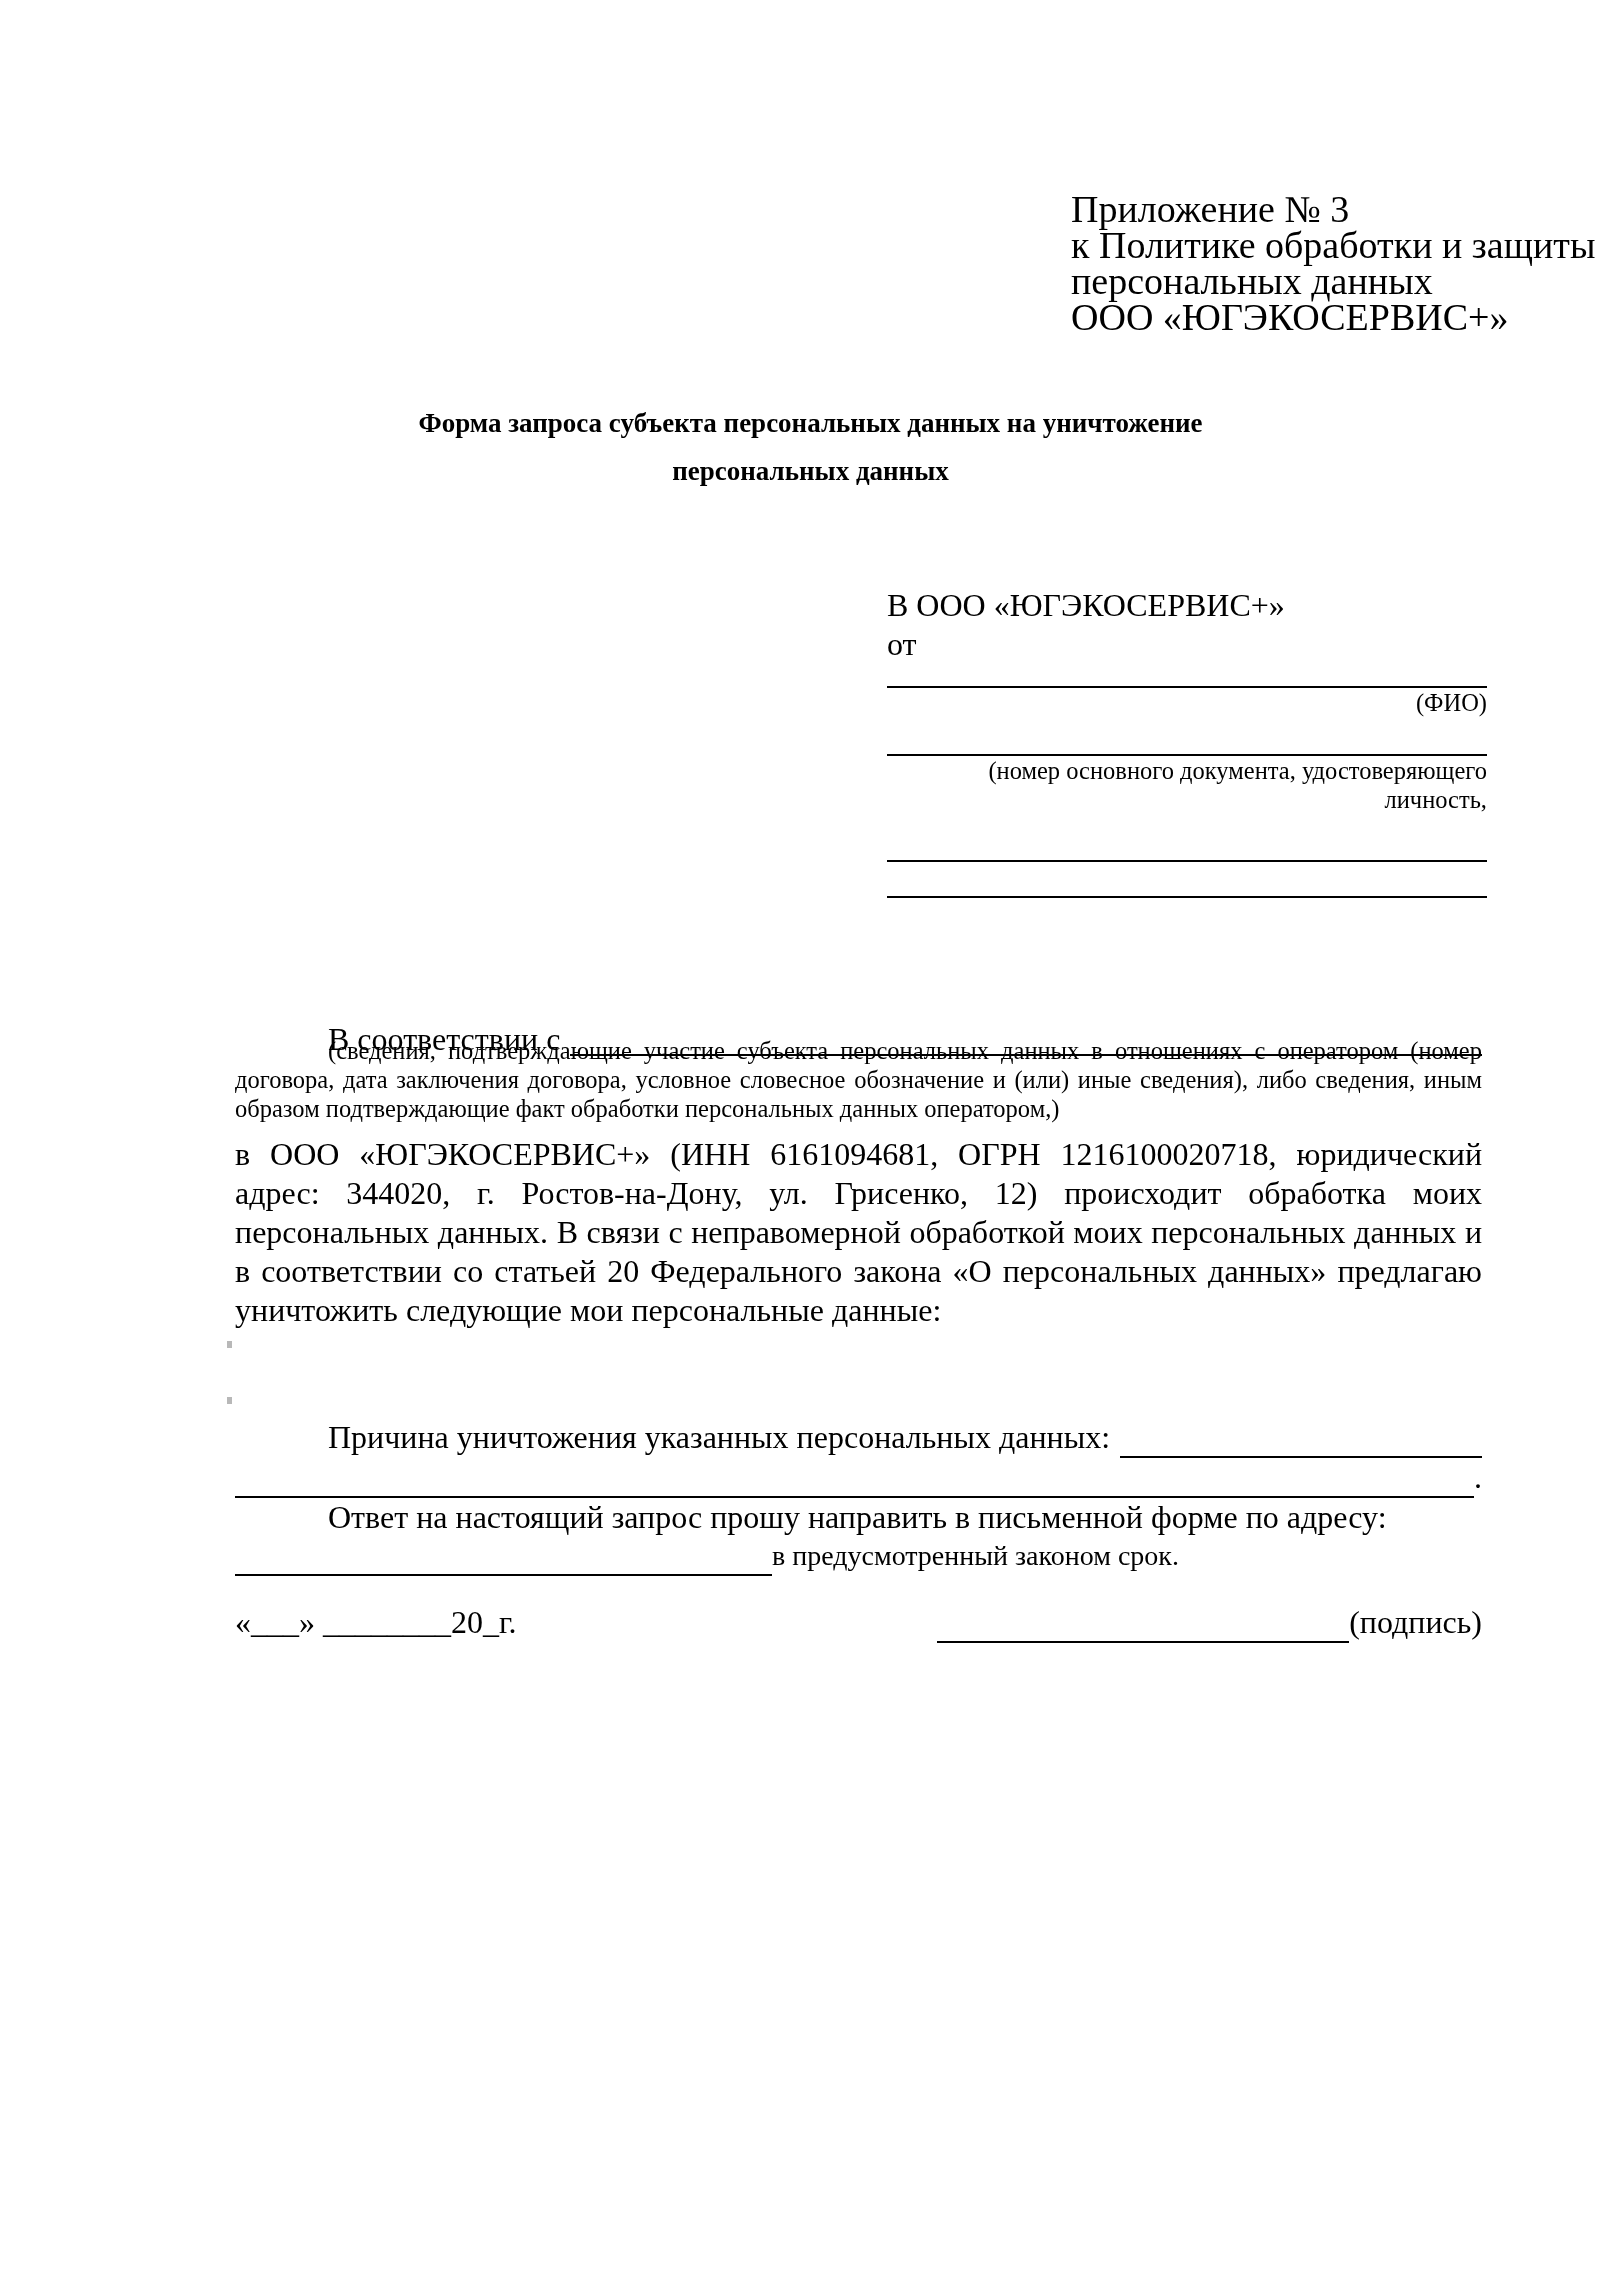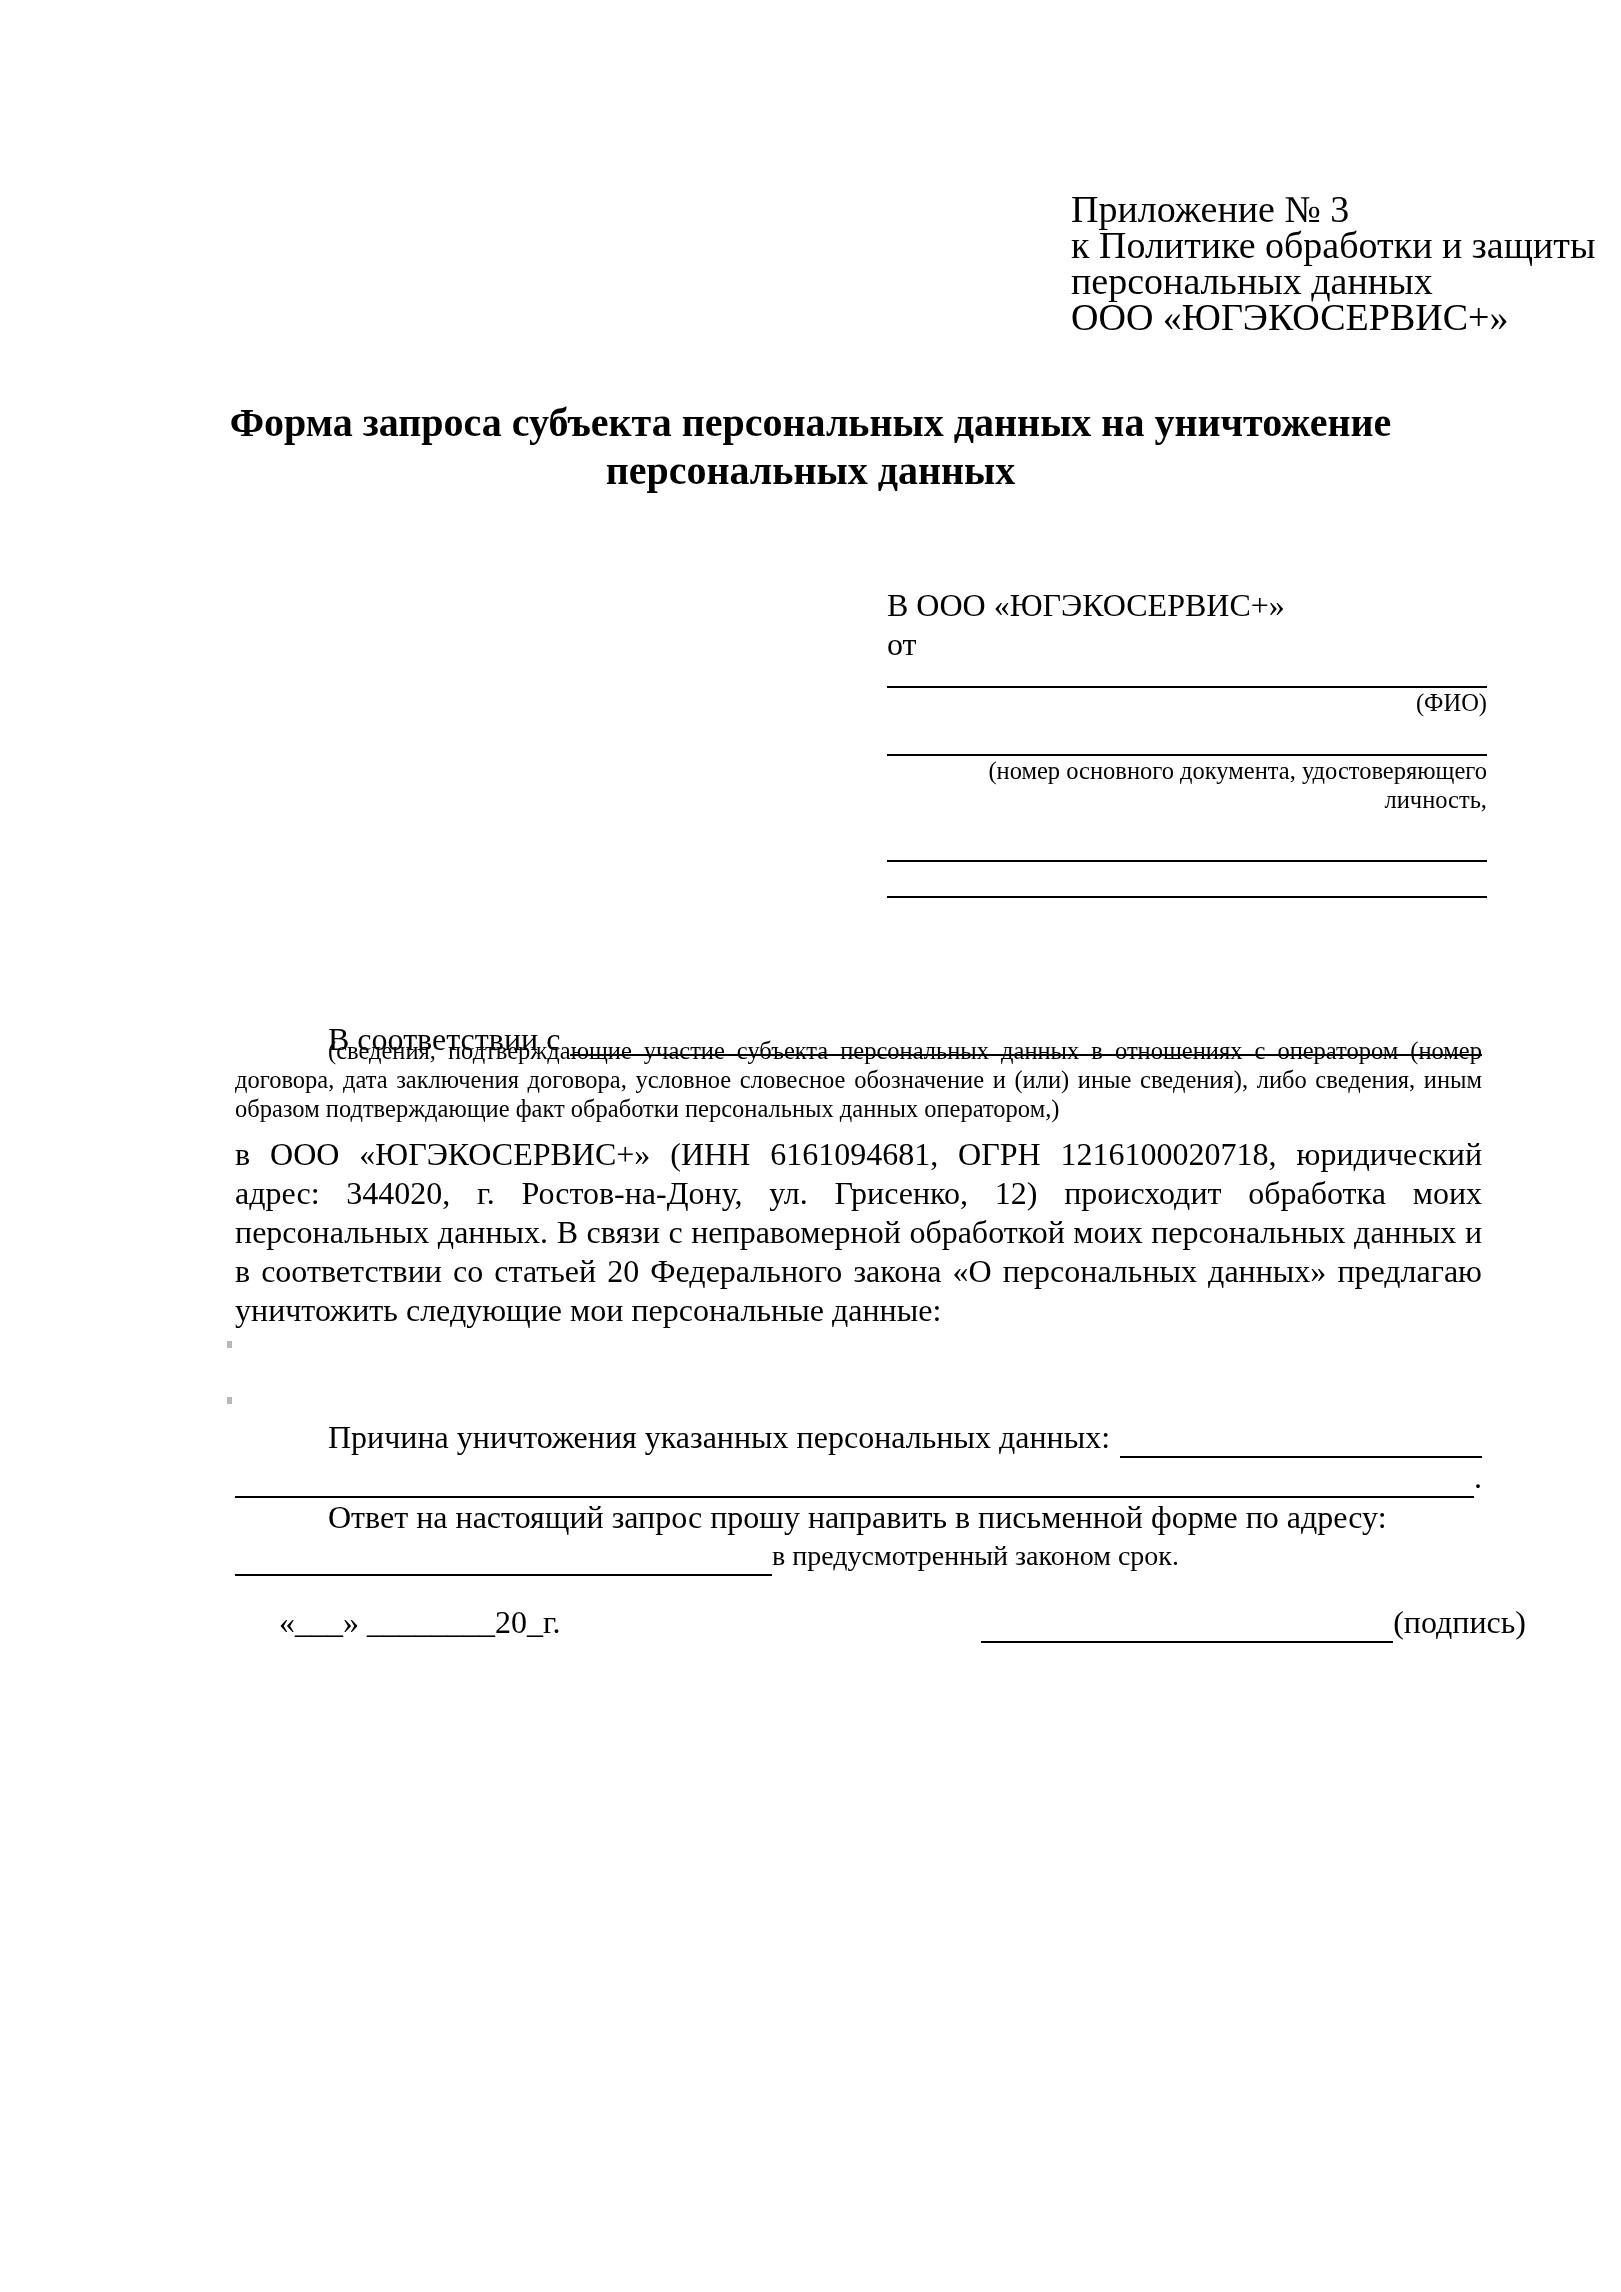--- a/index.html
+++ b/index.html
@@ -22,21 +22,21 @@
     font-size: 38px; line-height: 36px;
     text-align: left;
     margin-top: 44px;
   }
 
   
   .title-block {
     left: 0; top: 399px; width: 1621px;
     text-align: center;
     font-weight: bold;
-    font-size: 40px; line-height: 48px;
+    font-size: 27px; line-height: 48px;
   }
 
   
   .addressee {
     left: 887px; top: 586px; width: 600px;
     font-size: 32px; line-height: 39px;
   }
   .field-line {
     border-bottom: 2.9px solid #000000;
   }
@@ -105,21 +105,21 @@
   .term-blank {
     flex: 0 0 537px;
     border-bottom: 2.9px solid #000000;
     height: 33px;
   }
 
   
   .footer-row {
     left: 235px; top: 1602px; width: 1247px;
     display: flex; justify-content: space-between; align-items: flex-start;
-    font-size: 32px; line-height: 41px; margin-left: 44px;
+    font-size: 32px; line-height: 41px;
   }
   .sign-group { display: flex; align-items: flex-end; }
   .sign-blank {
     width: 412px;
     border-bottom: 2.9px solid #000000;
     height: 29px;
   }
 </style>
 </head>
 <body>

